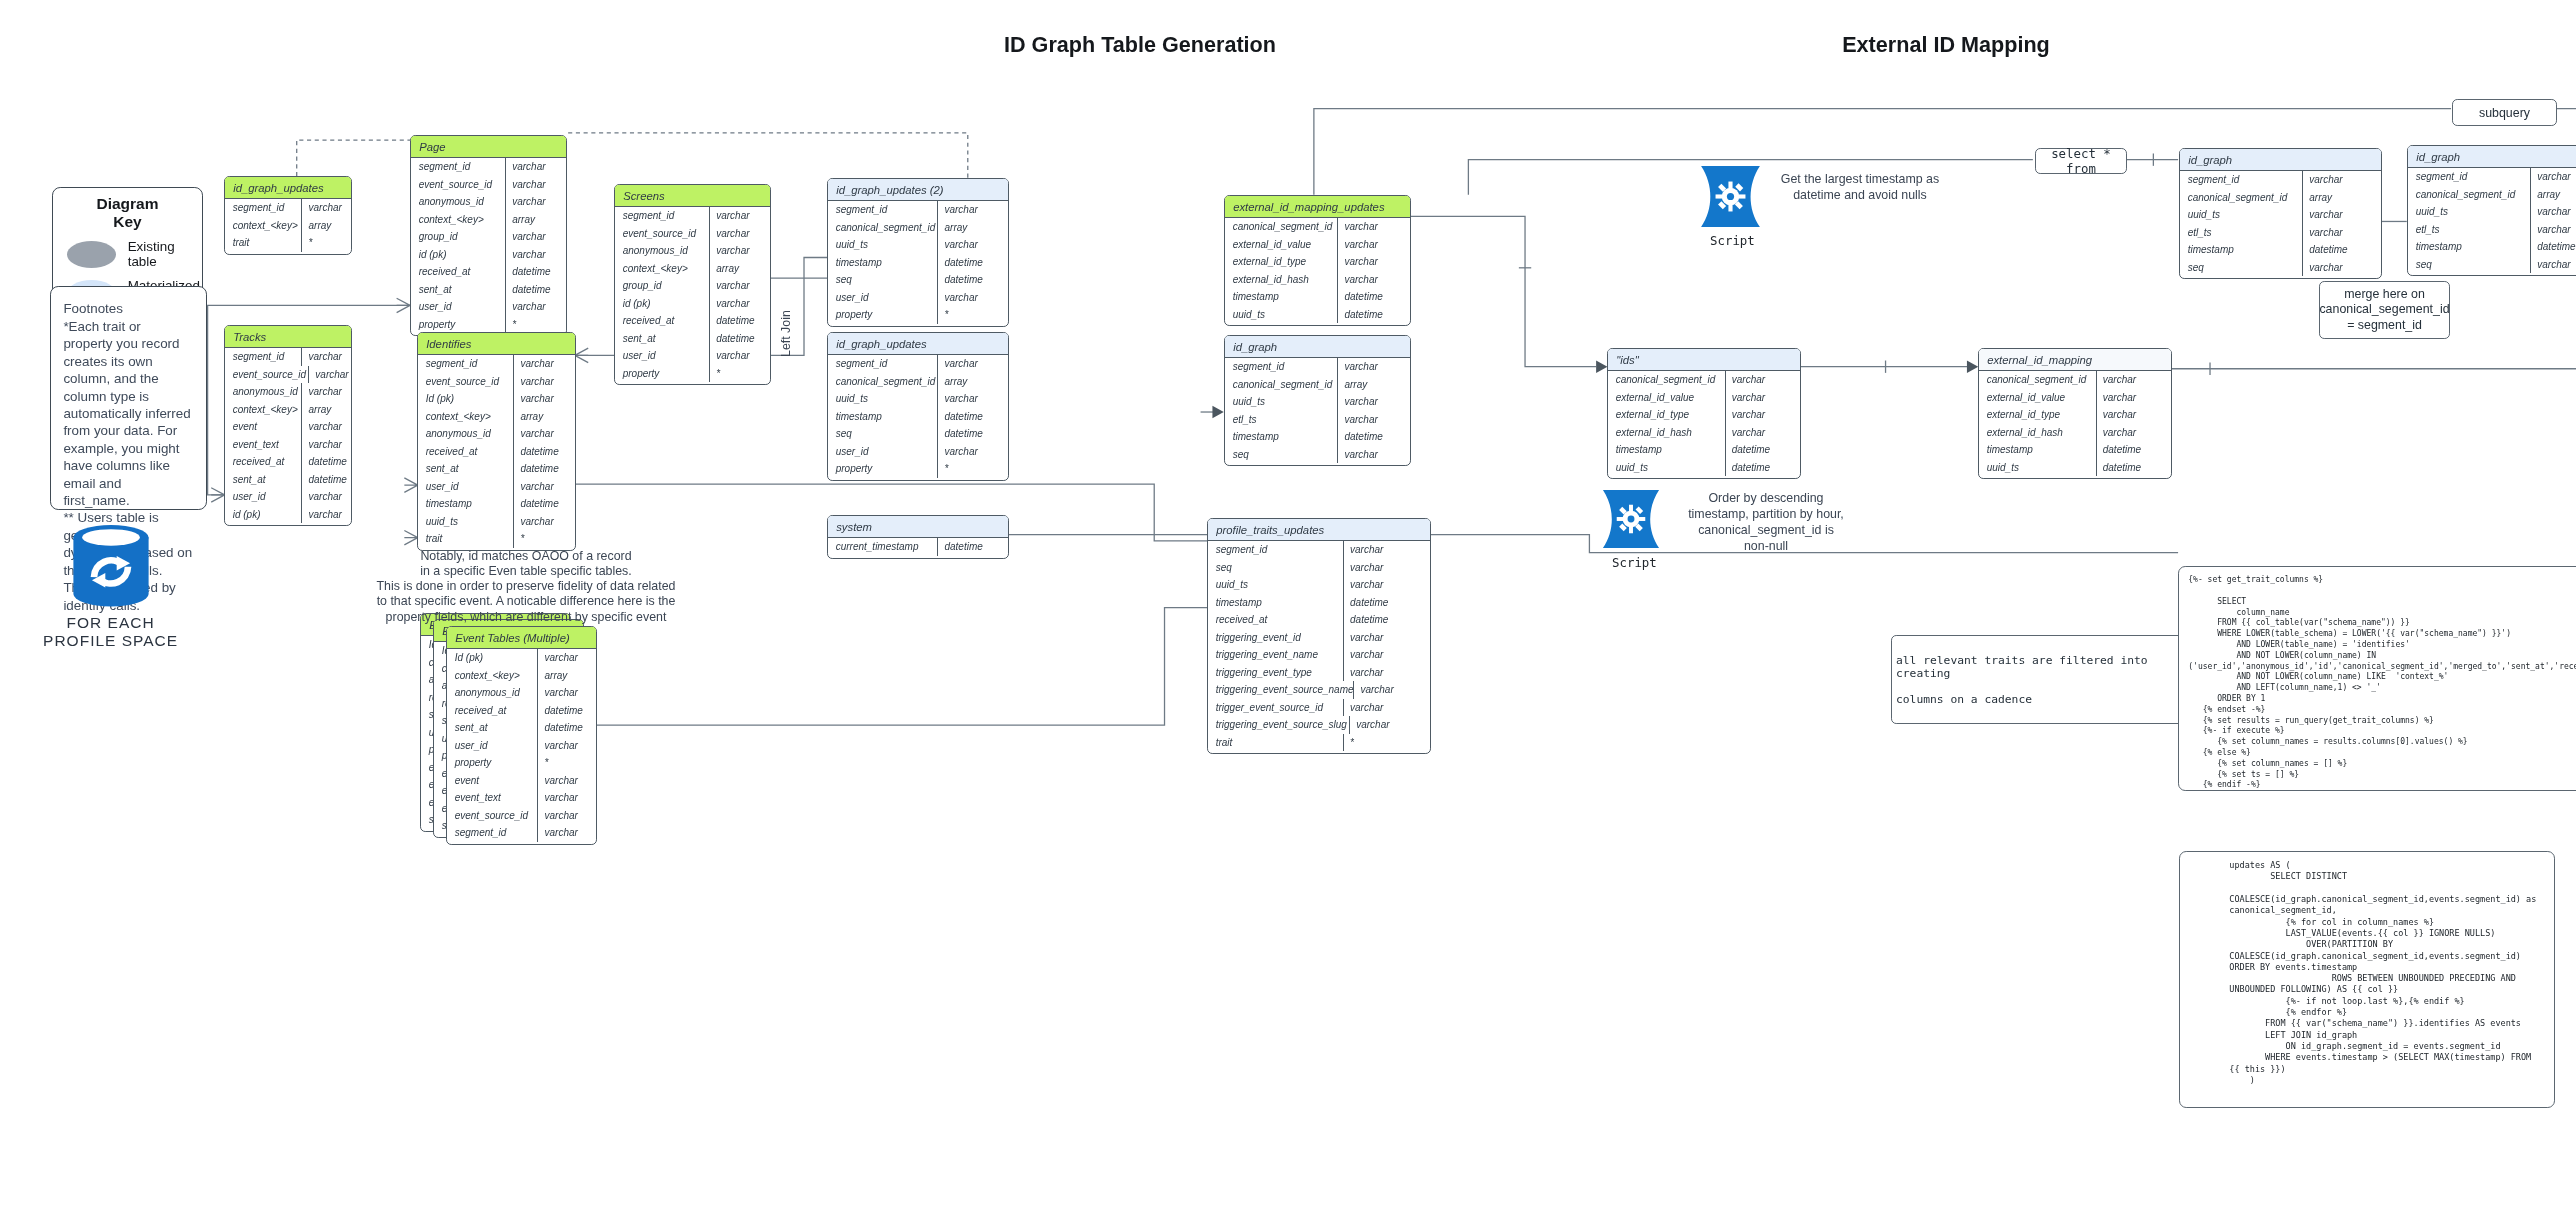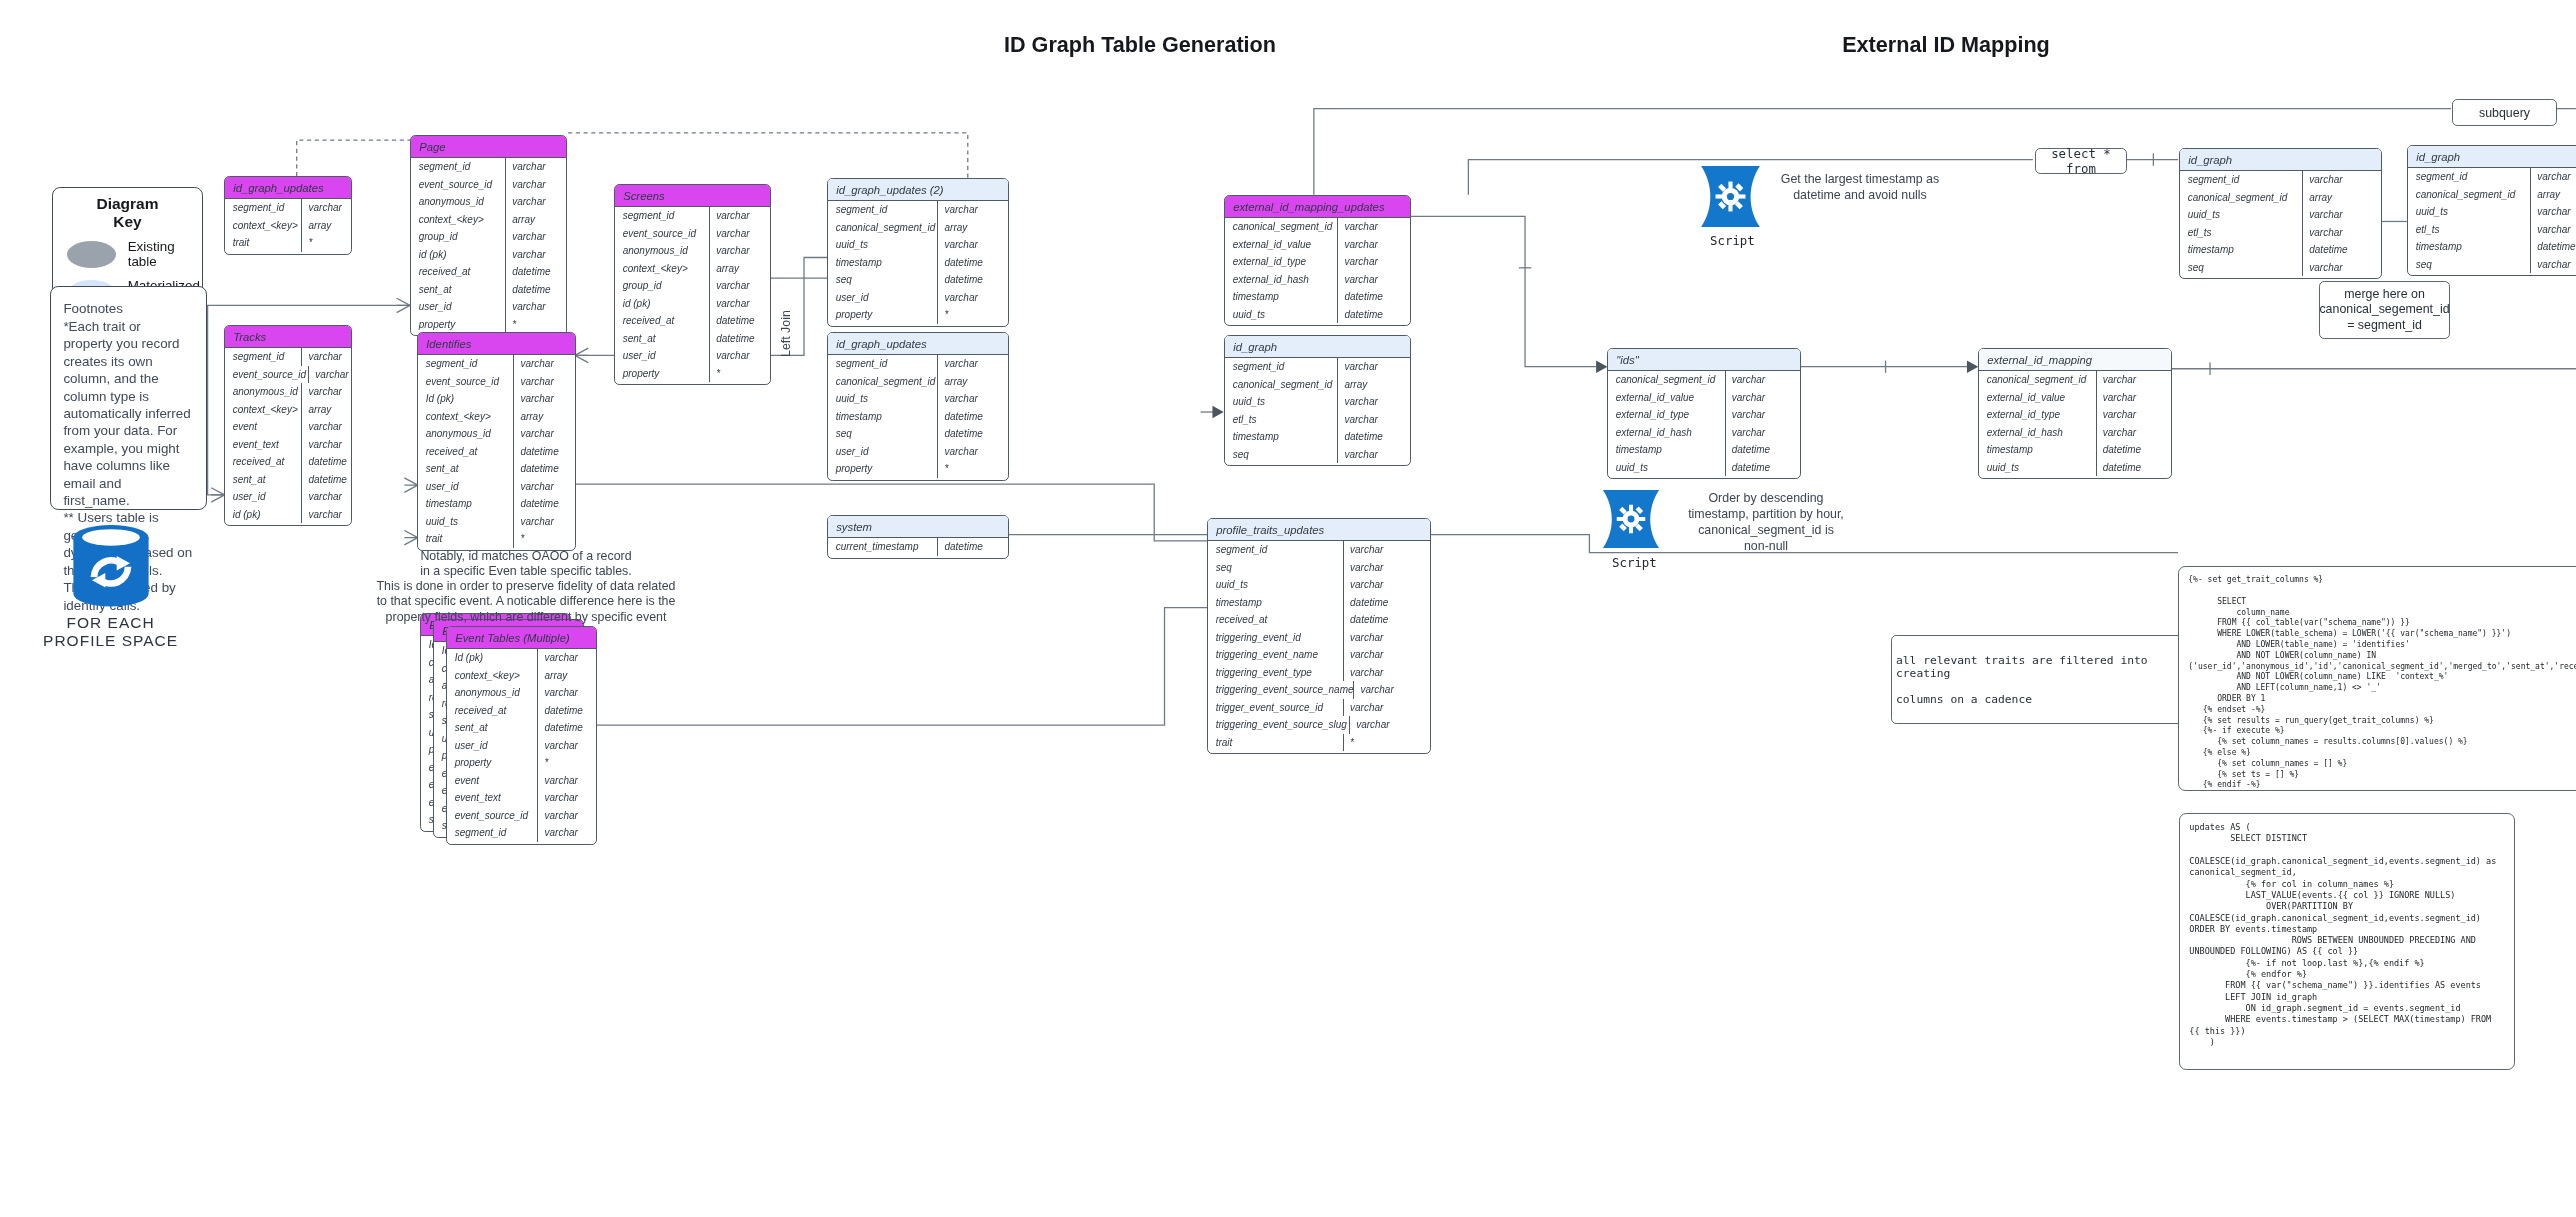--- a/index.html
+++ b/index.html
@@ -5,21 +5,21 @@
   html,body{margin:0;padding:0;background:#fff;}
   .canvas{position:relative;width:3356px;height:1217px;background:#fff;overflow:hidden;
           font-family:"Liberation Sans", sans-serif;}
   svg.wires{position:absolute;left:0;top:0;z-index:1;}
   .sect-title{position:absolute;transform:translateX(-50%);font-size:21.6px;font-weight:bold;color:#15181c;z-index:3;white-space:nowrap;}
   
   .etable{position:absolute;border:1.5px solid #4e5a64;border-radius:5.2px;background:#fff;
           font-style:italic;color:#2f3a45;z-index:2;}
   .etable.ghost{z-index:2;}
   .thead{padding:4.6px 8.2px;border-bottom:1.5px solid #4e5a64;border-radius:3.6px 3.6px 0 0;font-size:11.3px;}
-  .existing .thead{background:#d946ef;}
+  .existing .thead{background:#bef264;}
   .materialized .thead{background:#e4eefa;}
   .plain .thead{background:#f6f9fc;}
   .trow{display:flex;min-height:17.5px;align-items:stretch;font-size:10px;}
   .fname{width:61%;padding:1px 2.1px 1px 7.7px;display:flex;align-items:center;}
   .ftype{width:39%;padding:1px 0 1px 6.2px;border-left:1.3px solid #4e5a64;display:flex;align-items:center;}
   .tbody{padding-bottom:2.1px;}
   
   .bigbox{position:absolute;border:1.5px solid #3f4a54;border-radius:8.2px;background:#fff;z-index:2;}
   .lgd-title{font-size:15.5px;font-weight:bold;text-align:center;color:#15181c;margin-top:7.2px;line-height:1.15;white-space:pre-line;}
   .lgd-row{display:flex;align-items:center;margin:8.2px 0 0 14.4px;}
@@ -221,21 +221,21 @@
       ORDER BY 1
    {% endset -%}
    {% set results = run_query(get_trait_columns) %}
    {%- if execute %}
       {% set column_names = results.columns[0].values() %}
    {% else %}
       {% set column_names = [] %}
       {% set ts = [] %}
    {% endif -%}</pre>
   </div>
-  <div class="sqlbox" style="left:2179px;top:813px;width:334px;height:255px;">
+  <div class="sqlbox" style="left:2179px;top:851px;width:334px;height:255px;padding-left:40px;">
     <pre style="font-size:8.5px;line-height:11.3px;">updates AS (
         SELECT DISTINCT
 
 COALESCE(id_graph.canonical_segment_id,events.segment_id) as
 canonical_segment_id,
            {% for col in column_names %}
            LAST_VALUE(events.{{ col }} IGNORE NULLS)
                OVER(PARTITION BY
 COALESCE(id_graph.canonical_segment_id,events.segment_id)
 ORDER BY events.timestamp

